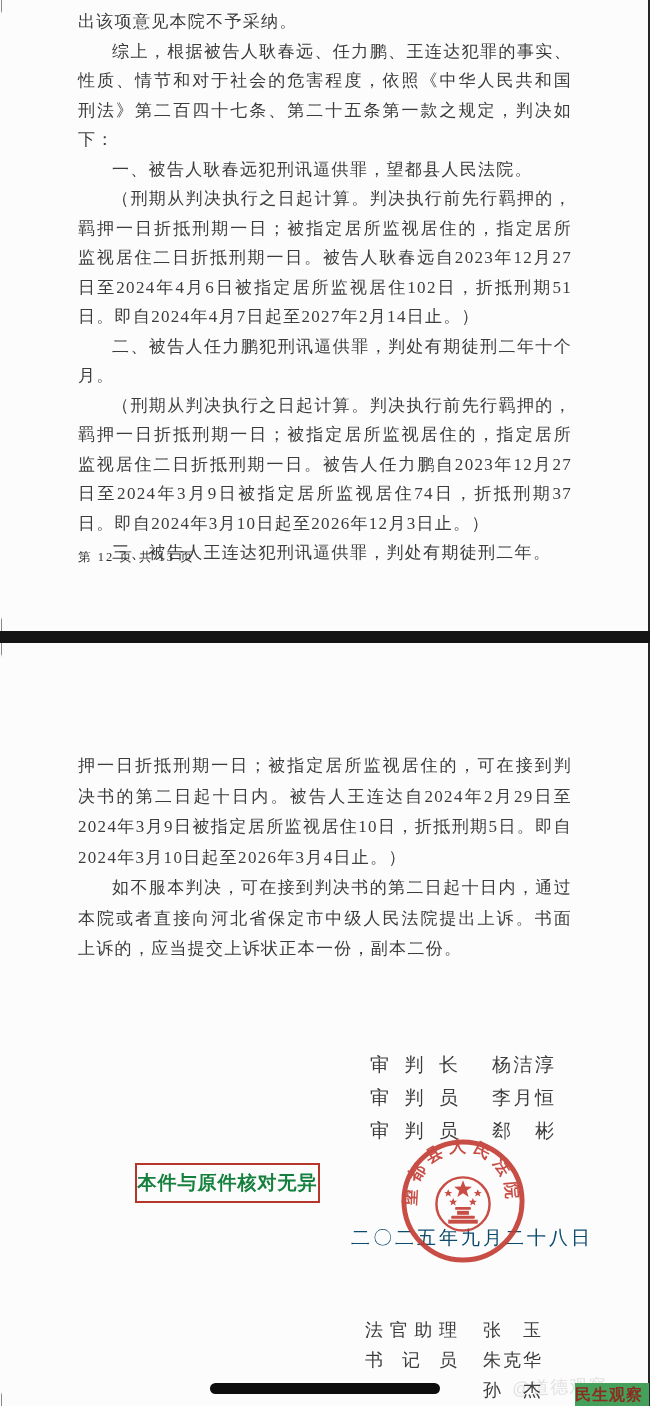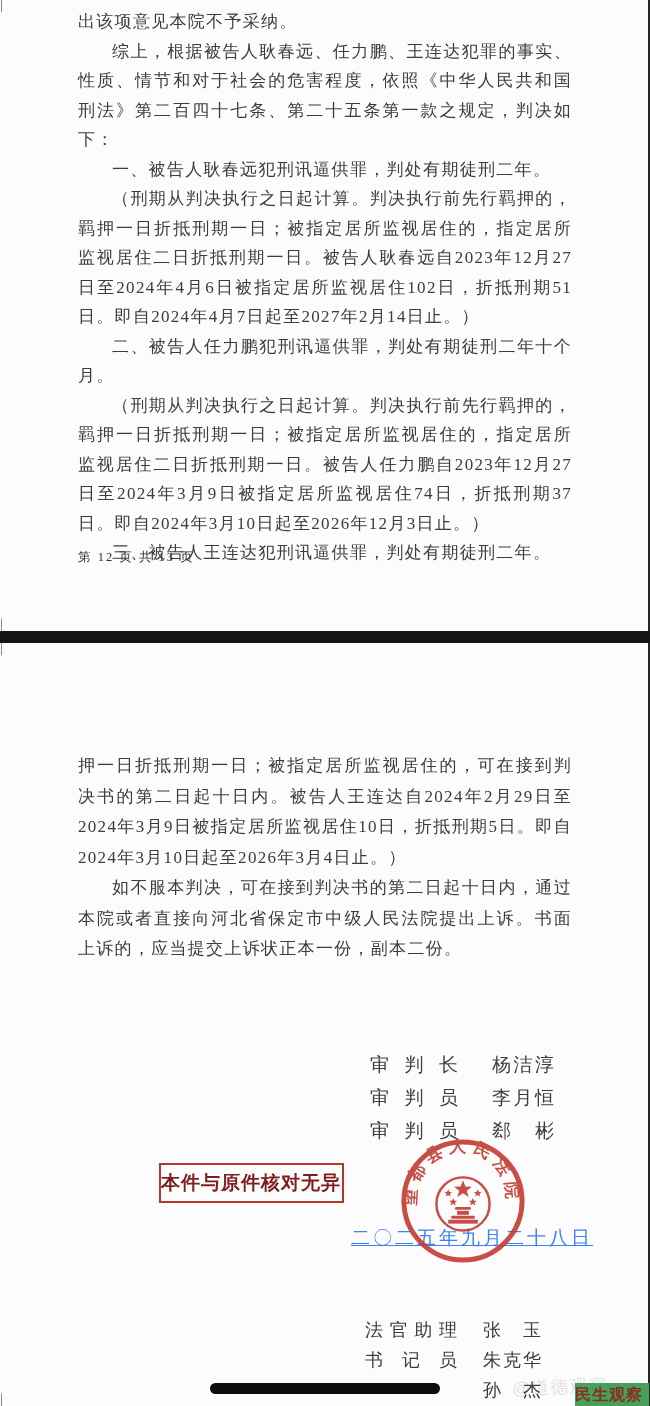--- a/index.html
+++ b/index.html
@@ -40,28 +40,28 @@
   .sname{display:inline-block;width:62px;text-align:justify;text-align-last:justify;vertical-align:top;}
 
   .staffblock{position:absolute;left:365px;top:672px;}
   .staffrow{height:30px;line-height:30px;font-size:18px;color:#3c3c3c;white-space:nowrap;}
   .staffrow .role{width:92px;}
   .staffrow .gap{width:26px;}
   .staffrow .sname{width:58px;}
 
   .certbox{
     position:absolute;left:135px;top:520px;width:181px;height:36px;
-    border:2px solid #b5372b;color:#7f1d1d;
+    border:2px solid #b5372b;color:#15803d;
     font-size:19px;font-weight:bold;letter-spacing:1px;
-    line-height:36px;margin-left:24px;
+    line-height:36px;text-align:center;
   }
 
   .dateline{
     position:absolute;left:351px;top:582px;
-    font-size:19px;letter-spacing:3px;color:#3b82f6;white-space:nowrap;text-decoration:underline;
+    font-size:19px;letter-spacing:3px;color:#0c4a6e;white-space:nowrap;
   }
 
   .seal{position:absolute;left:399px;top:494px;width:128px;height:128px;opacity:.9;}
 
   .censorbar{
     position:absolute;left:210px;top:740px;width:230px;height:11px;
     background:#0d0d0d;border-radius:6px;
   }
 
   .wm-handle{
@@ -80,21 +80,21 @@
 </head>
 <body>
 
 <div class="edge-left"></div>
 <div class="edge-right"></div>
 
 <div class="page page1">
   <div class="bodytext p1text">
     <p>出该项意见本院不予采纳。</p>
     <p class="indent">综上，根据被告人耿春远、任力鹏、王连达犯罪的事实、性质、情节和对于社会的危害程度，依照《中华人民共和国刑法》第二百四十七条、第二十五条第一款之规定，判决如下：</p>
-    <p class="indent">一、被告人耿春远犯刑讯逼供罪，判处有期徒刑二年。</p>
+    <p class="indent">一、被告人耿春远犯刑讯逼供罪，望都县人民法院。</p>
     <p class="indent">（刑期从判决执行之日起计算。判决执行前先行羁押的，羁押一日折抵刑期一日；被指定居所监视居住的，指定居所监视居住二日折抵刑期一日。被告人耿春远自2023年12月27日至2024年4月6日被指定居所监视居住102日，折抵刑期51日。即自2024年4月7日起至2027年2月14日止。）</p>
     <p class="indent">二、被告人任力鹏犯刑讯逼供罪，判处有期徒刑二年十个月。</p>
     <p class="indent">（刑期从判决执行之日起计算。判决执行前先行羁押的，羁押一日折抵刑期一日；被指定居所监视居住的，指定居所监视居住二日折抵刑期一日。被告人任力鹏自2023年12月27日至2024年3月9日被指定居所监视居住74日，折抵刑期37日。即自2024年3月10日起至2026年12月3日止。）</p>
     <p class="indent">三、被告人王连达犯刑讯逼供罪，判处有期徒刑二年。</p>
   </div>
   <div class="pagefooter">第 12 页 共 13 页</div>
 </div>
 
 <div class="separator"></div>
 

